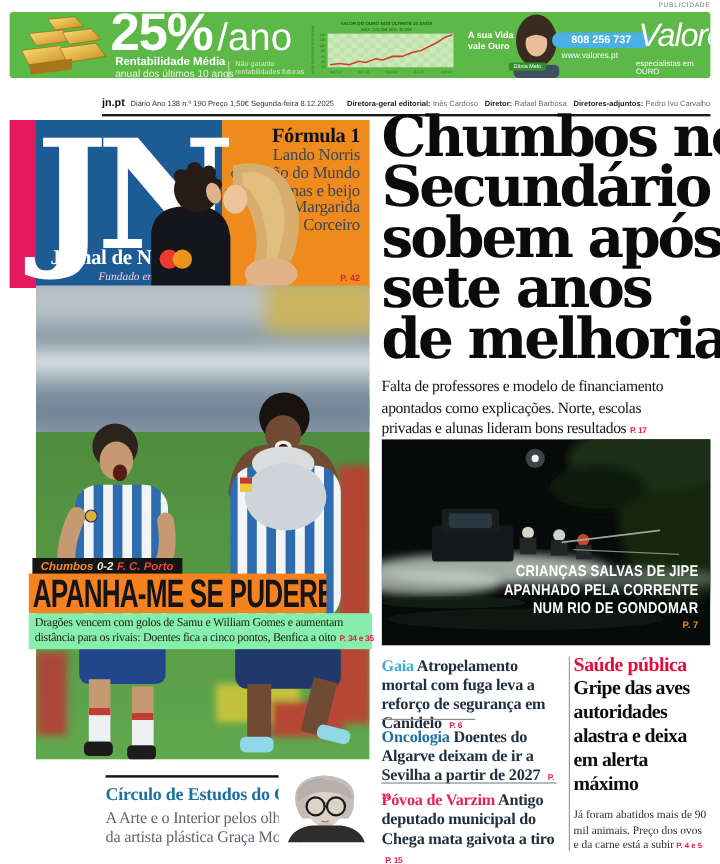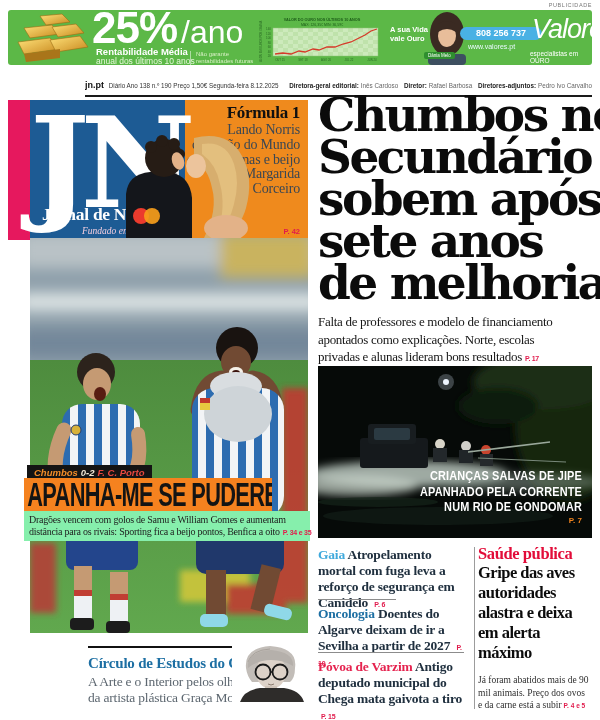--- a/index.html
+++ b/index.html
@@ -281,21 +281,21 @@
   </svg>
 
   <div class="abs match-label">
     <span class="t1">Chumbos</span><span class="sc">0-2</span><span class="t2">F. C. Porto</span>
   </div>
   <div class="abs fb-banner">
     <div class="fb-banner-text">APANHA-ME SE PUDERES</div>
   </div>
   <div class="abs fb-dek">
     <div class="dek-line">Dragões vencem com golos de Samu e William Gomes e aumentam</div>
-    <div class="dek-line"><span>distância para os rivais: Sporting fica a beijo pontos, Benfica a oito</span><span class="pageref">P. 34 e 35</span></div>
+    <div class="dek-line"><span>distância para os rivais: Doentes fica a cinco pontos, Benfica a oito</span><span class="pageref">P. 34 e 35</span></div>
   </div>
 
   <svg class="abs river" viewBox="0 0 274 172">
     <defs>
         <filter id="kb">
           <feGaussianBlur stdDeviation="4"></feGaussianBlur>
         </filter>
       </defs>
     <rect width="274" height="172" fill="#060a08"></rect>
     <g filter="url(#kb)">

